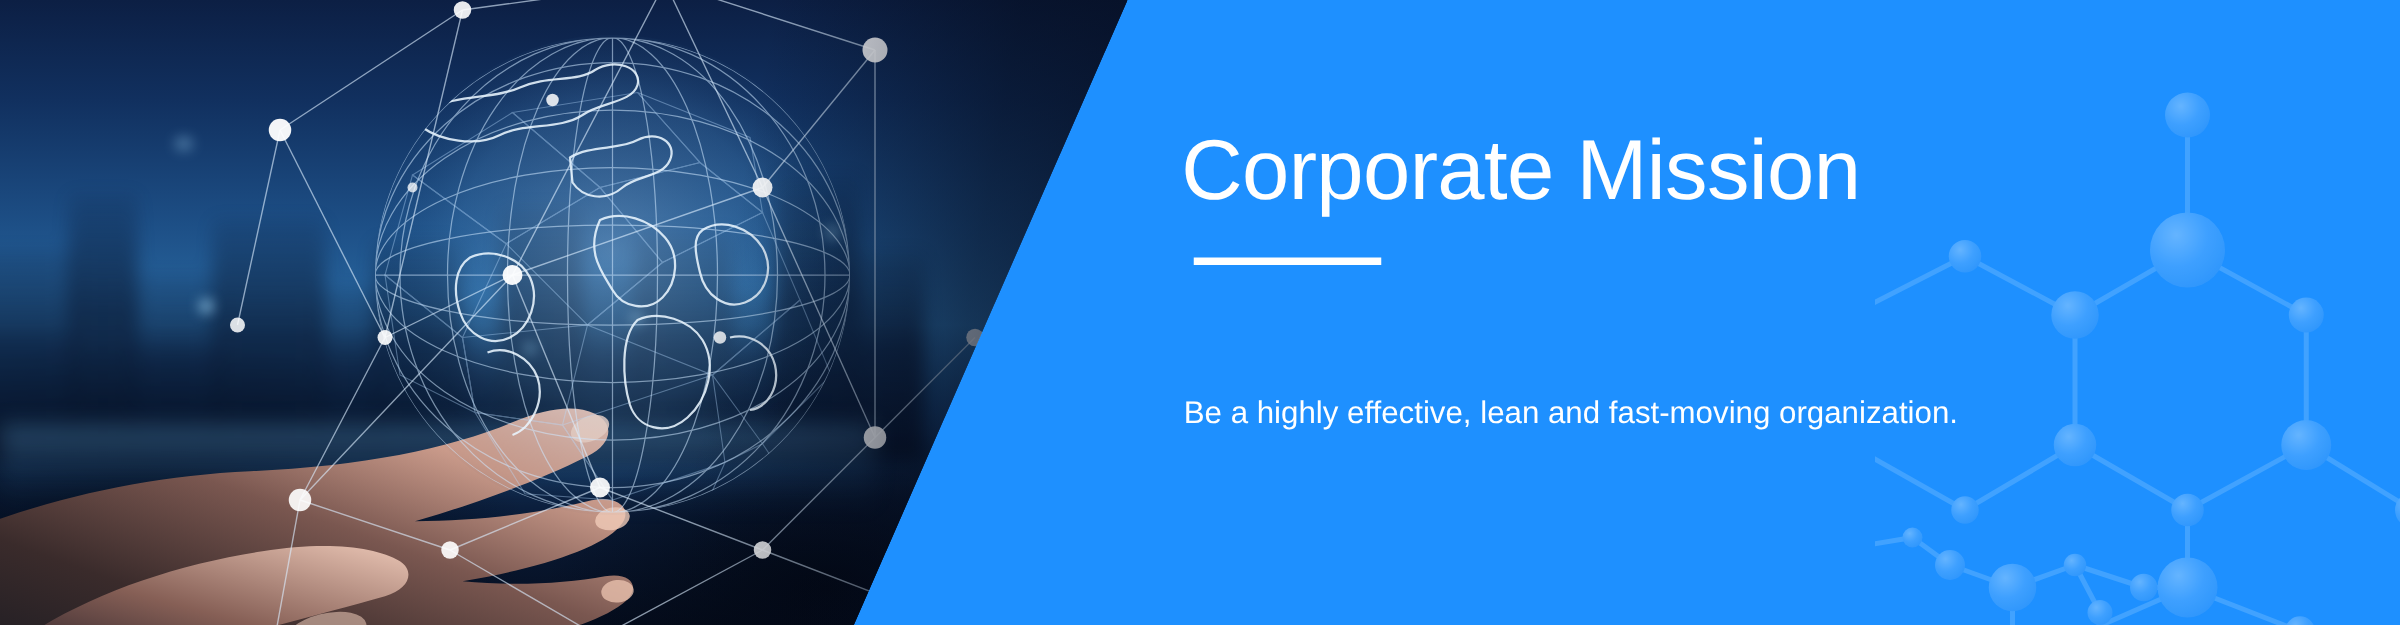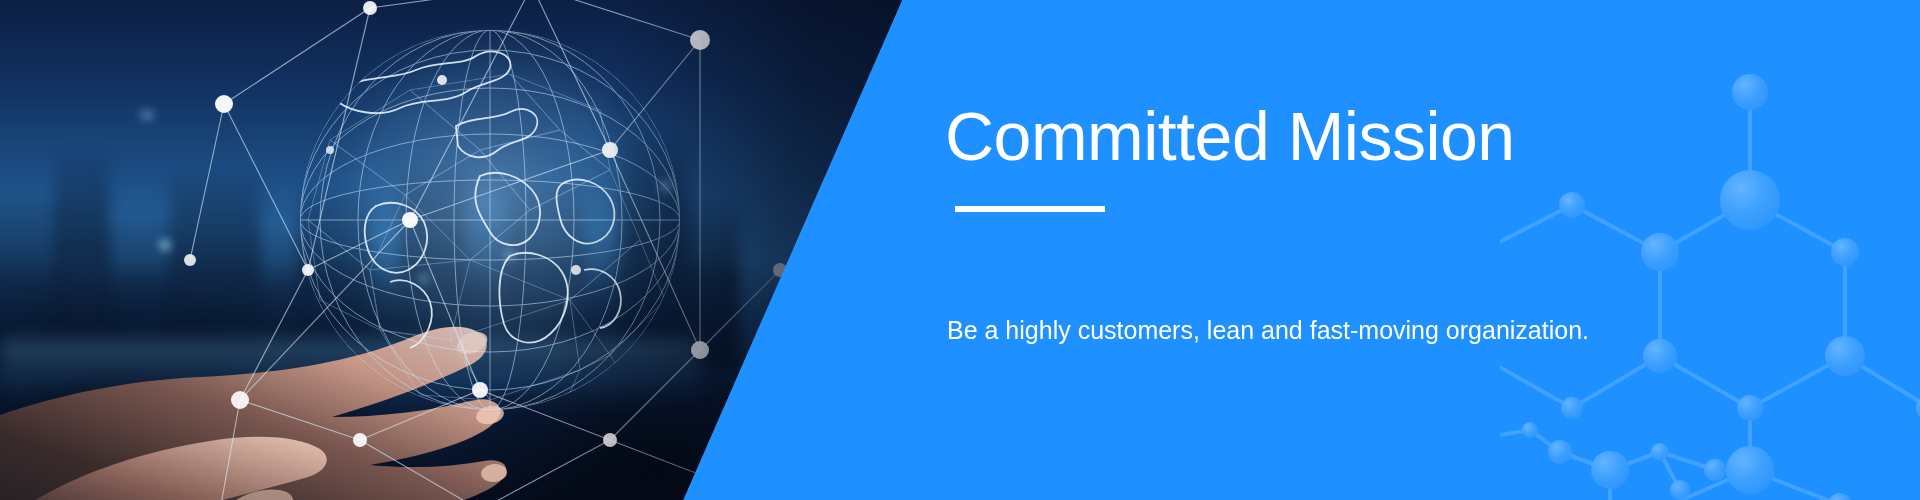--- a/index.html
+++ b/index.html
@@ -379,22 +379,22 @@
         <circle cx="262" cy="110" r="5" opacity="0.85"></circle>
         <circle cx="396" cy="300" r="5" opacity="0.8"></circle>
         <circle cx="150" cy="180" r="4" opacity="0.75"></circle>
       </g>
     </svg>
 
     <div class="photo-vignette"></div>
   </div>
 
   <div class="text-block">
-    <h1 class="banner-title">Committed Mission</h1>
+    <h1 class="banner-title">Corporate Mission</h1>
     <div class="title-rule"></div>
     <div class="banner-body">
-      <div>Be a highly customers, lean and fast-moving organization.</div>
+      <div>Be a highly effective, lean and fast-moving organization.</div>
       
       
     </div>
   </div>
 
 </div>
 
 </body></html>

